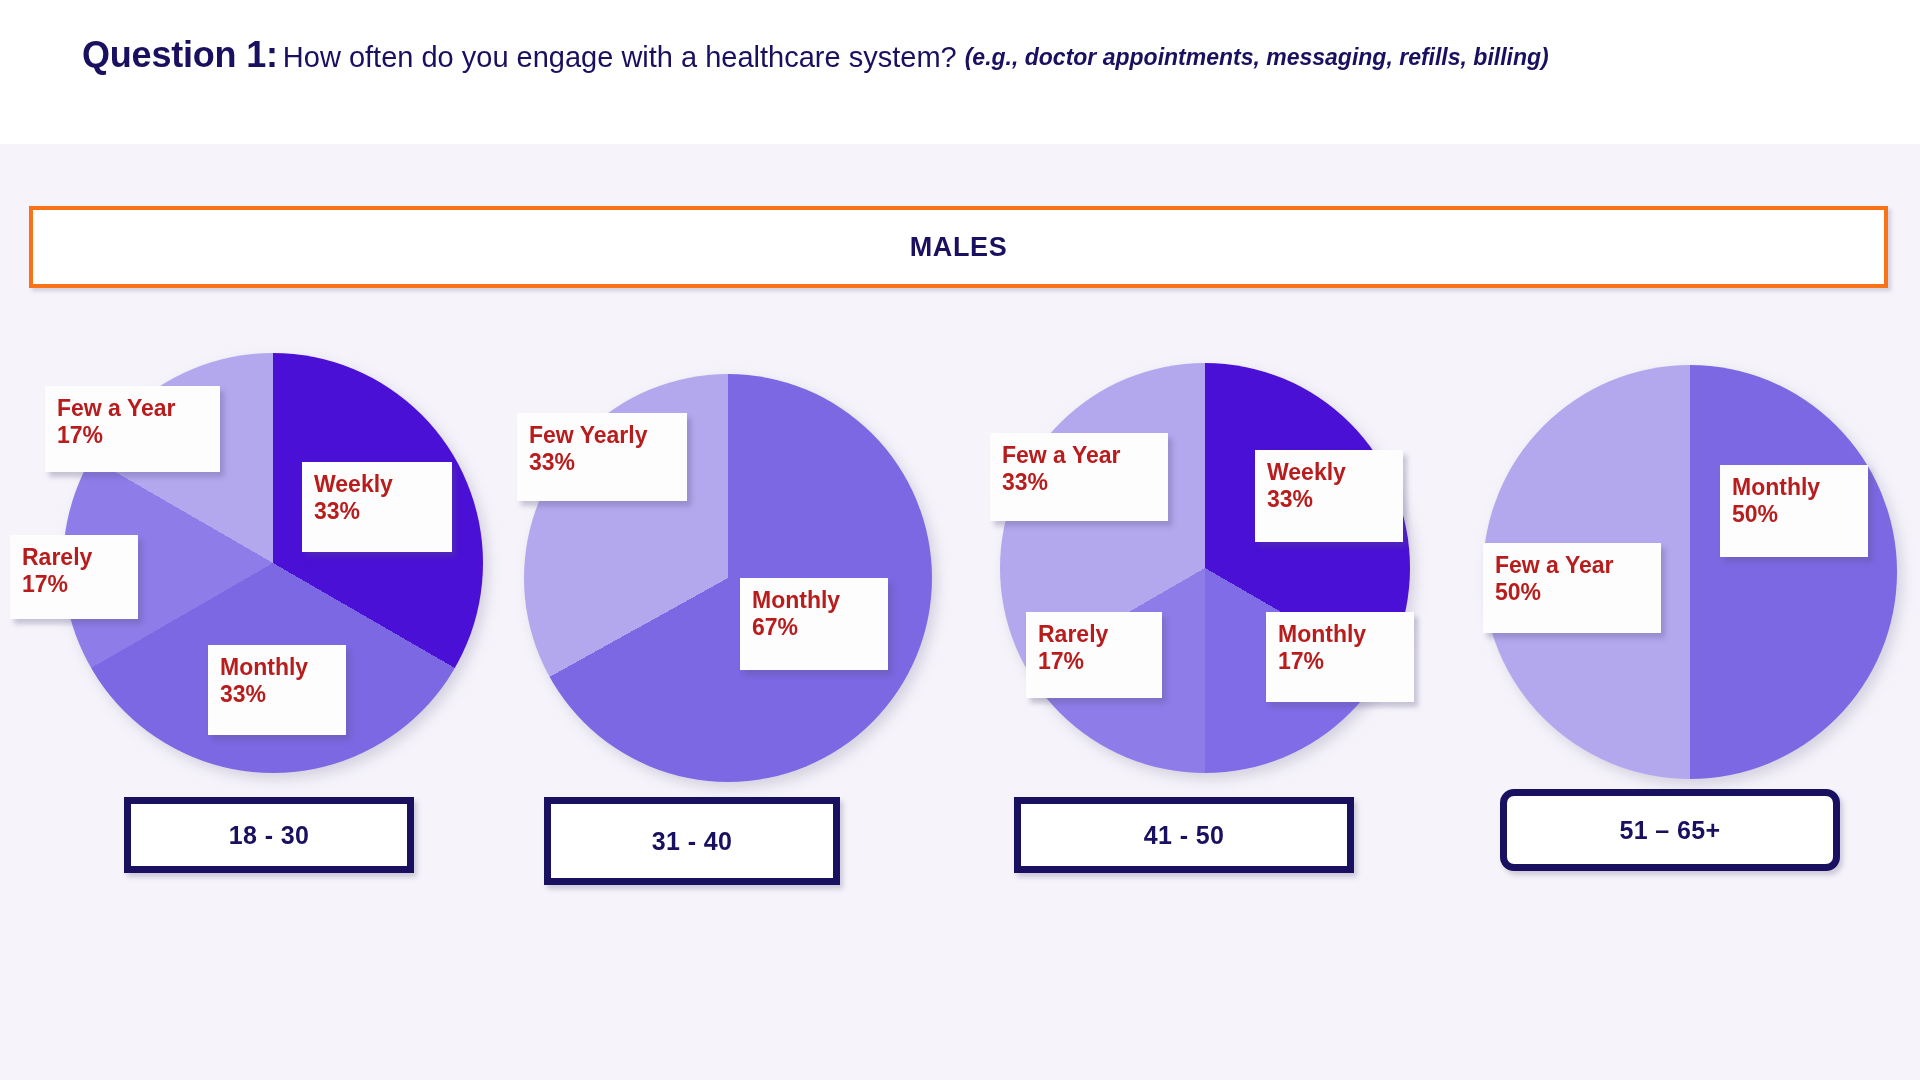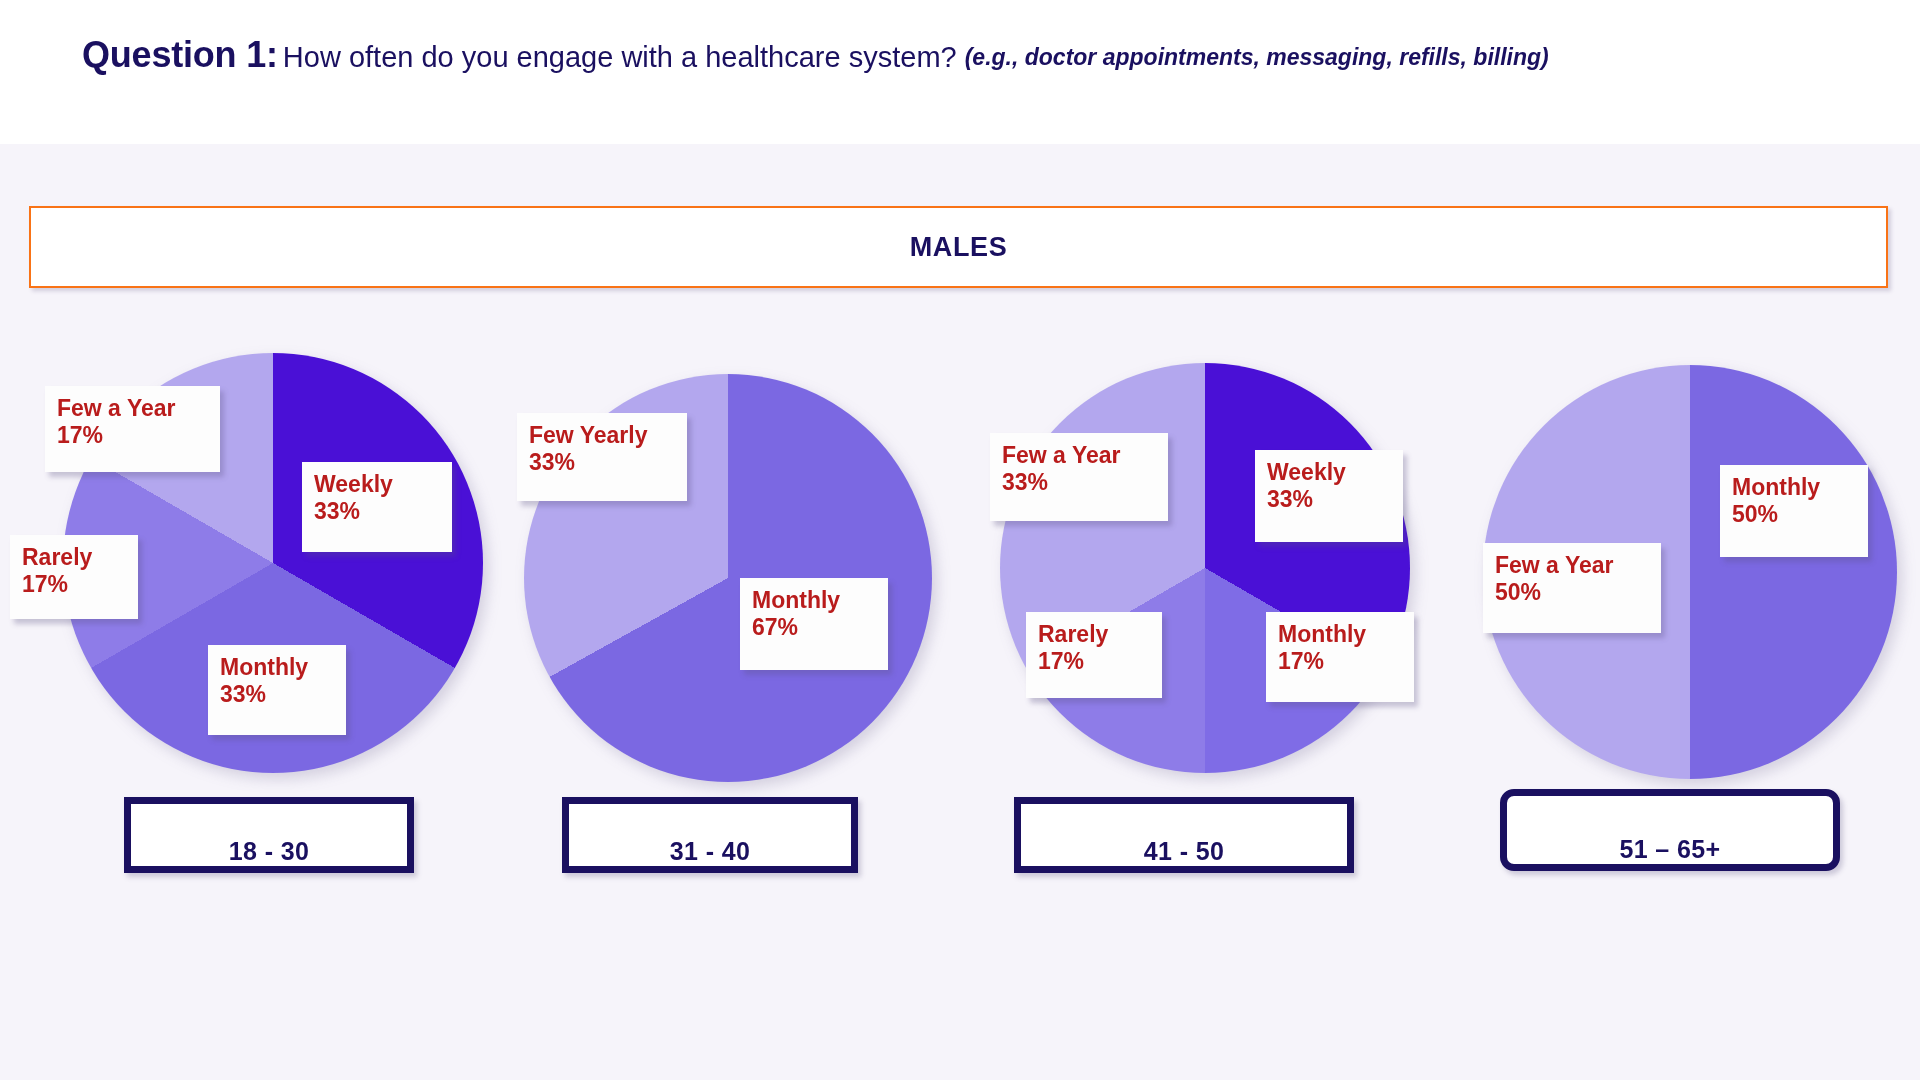--- a/index.html
+++ b/index.html
@@ -52,21 +52,21 @@
   }
 
   
   #group-banner {
     position: absolute;
     left: 29px;
     top: 206px;
     width: 1859px;
     height: 82px;
     background: #ffffff;
-    border: 2px solid #f97316;
+    border: 4px solid #f97316;
     box-sizing: border-box;
     display: flex;
     align-items: center;
     justify-content: center;
     box-shadow: 3px 3px 4px rgba(80,70,120,0.22);
   }
   #group-banner-label {
     font-size: 27px;
     font-weight: bold;
     color: #1a1060;
@@ -100,21 +100,21 @@
   .slice-label .lbl-name { display: block; font-size: 23px; }
   .slice-label .lbl-pct  { display: block; font-size: 23px; }
 
   
   .age-box {
     position: absolute;
     background: #ffffff;
     border: 7px solid #1a1060;
     box-sizing: border-box;
     display: flex;
-    align-items: flex-end;
+    align-items: center;
     justify-content: center;
     box-shadow: 3px 4px 5px rgba(80,70,120,0.25);
   }
   .age-box-label {
     font-size: 25px;
     font-weight: bold;
     color: #1a1060;
     letter-spacing: 0.4px;
   }
 </style>
@@ -154,21 +154,21 @@
     </div>
     <div class="pie" style="left: 524px; top: 374px; width: 408px; height: 408px; background: conic-gradient(rgb(123, 104, 226) 0deg, rgb(123, 104, 226) 241deg, rgb(179, 167, 238) 241deg, rgb(179, 167, 238) 360deg);"></div>
     <div class="slice-label" style="left: 740px; top: 578px; min-width: 148px; height: 92px;">
       <span class="lbl-name">Monthly</span>
       <span class="lbl-pct">67%</span>
     </div>
     <div class="slice-label" style="left: 517px; top: 413px; min-width: 170px; height: 88px;">
       <span class="lbl-name">Few Yearly</span>
       <span class="lbl-pct">33%</span>
     </div>
-    <div class="age-box" style="left: 562px; top: 797px; width: 296px; height: 76px;">
+    <div class="age-box" style="left: 544px; top: 797px; width: 296px; height: 88px;">
       <span class="age-box-label">31 - 40</span>
     </div>
     <div class="pie" style="left: 1000px; top: 363px; width: 410px; height: 410px; background: conic-gradient(rgb(74, 16, 214) 0deg, rgb(74, 16, 214) 120deg, rgb(127, 108, 230) 120deg, rgb(127, 108, 230) 180deg, rgb(142, 124, 232) 180deg, rgb(142, 124, 232) 240deg, rgb(179, 167, 238) 240deg, rgb(179, 167, 238) 360deg);"></div>
     <div class="slice-label" style="left: 1255px; top: 450px; min-width: 148px; height: 92px;">
       <span class="lbl-name">Weekly</span>
       <span class="lbl-pct">33%</span>
     </div>
     <div class="slice-label" style="left: 1266px; top: 612px; min-width: 148px; height: 90px;">
       <span class="lbl-name">Monthly</span>
       <span class="lbl-pct">17%</span>

